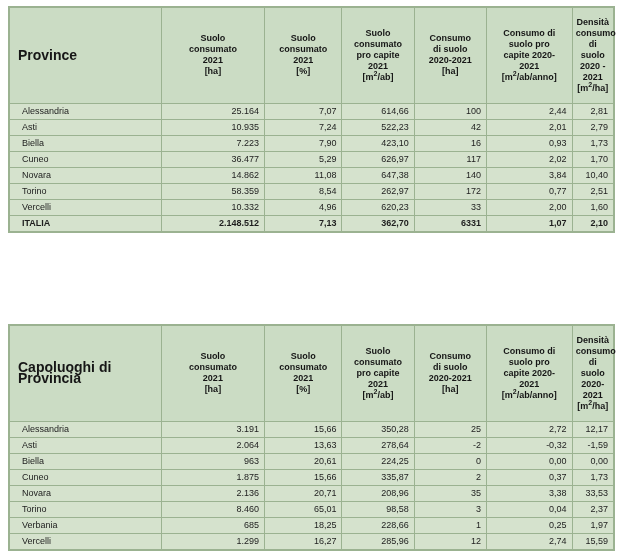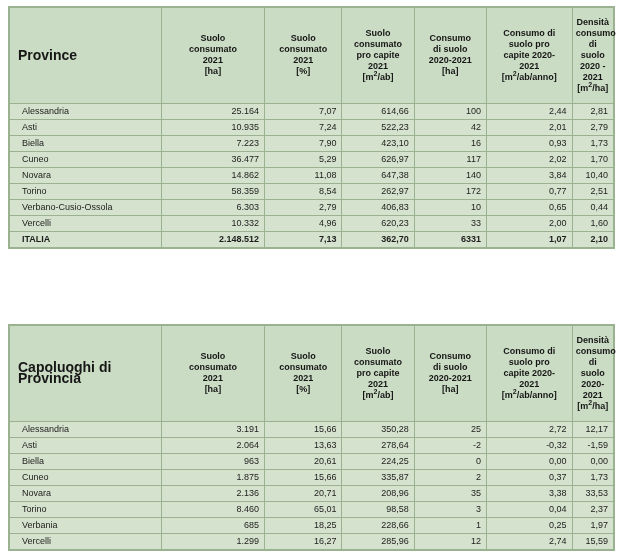--- a/index.html
+++ b/index.html
@@ -205,29 +205,20 @@
           <tr>
             <td class="name c0">Torino</td>
             <td class="c1">58.359</td>
             <td class="c2">8,54</td>
             <td class="c3">262,97</td>
             <td class="c4">172</td>
             <td class="c5">0,77</td>
             <td class="c6">2,51</td>
           </tr>
           <tr>
-            <td class="name c0">Verbano-Cusio-Ossola</td>
-            <td class="c1">6.303</td>
-            <td class="c2">2,79</td>
-            <td class="c3">406,83</td>
-            <td class="c4">10</td>
-            <td class="c5">0,65</td>
-            <td class="c6">0,44</td>
-          </tr>
-          <tr>
             <td class="name c0">Vercelli</td>
             <td class="c1">10.332</td>
             <td class="c2">4,96</td>
             <td class="c3">620,23</td>
             <td class="c4">33</td>
             <td class="c5">2,00</td>
             <td class="c6">1,60</td>
           </tr>
           <tr class="total">
             <td class="name c0">ITALIA</td>

